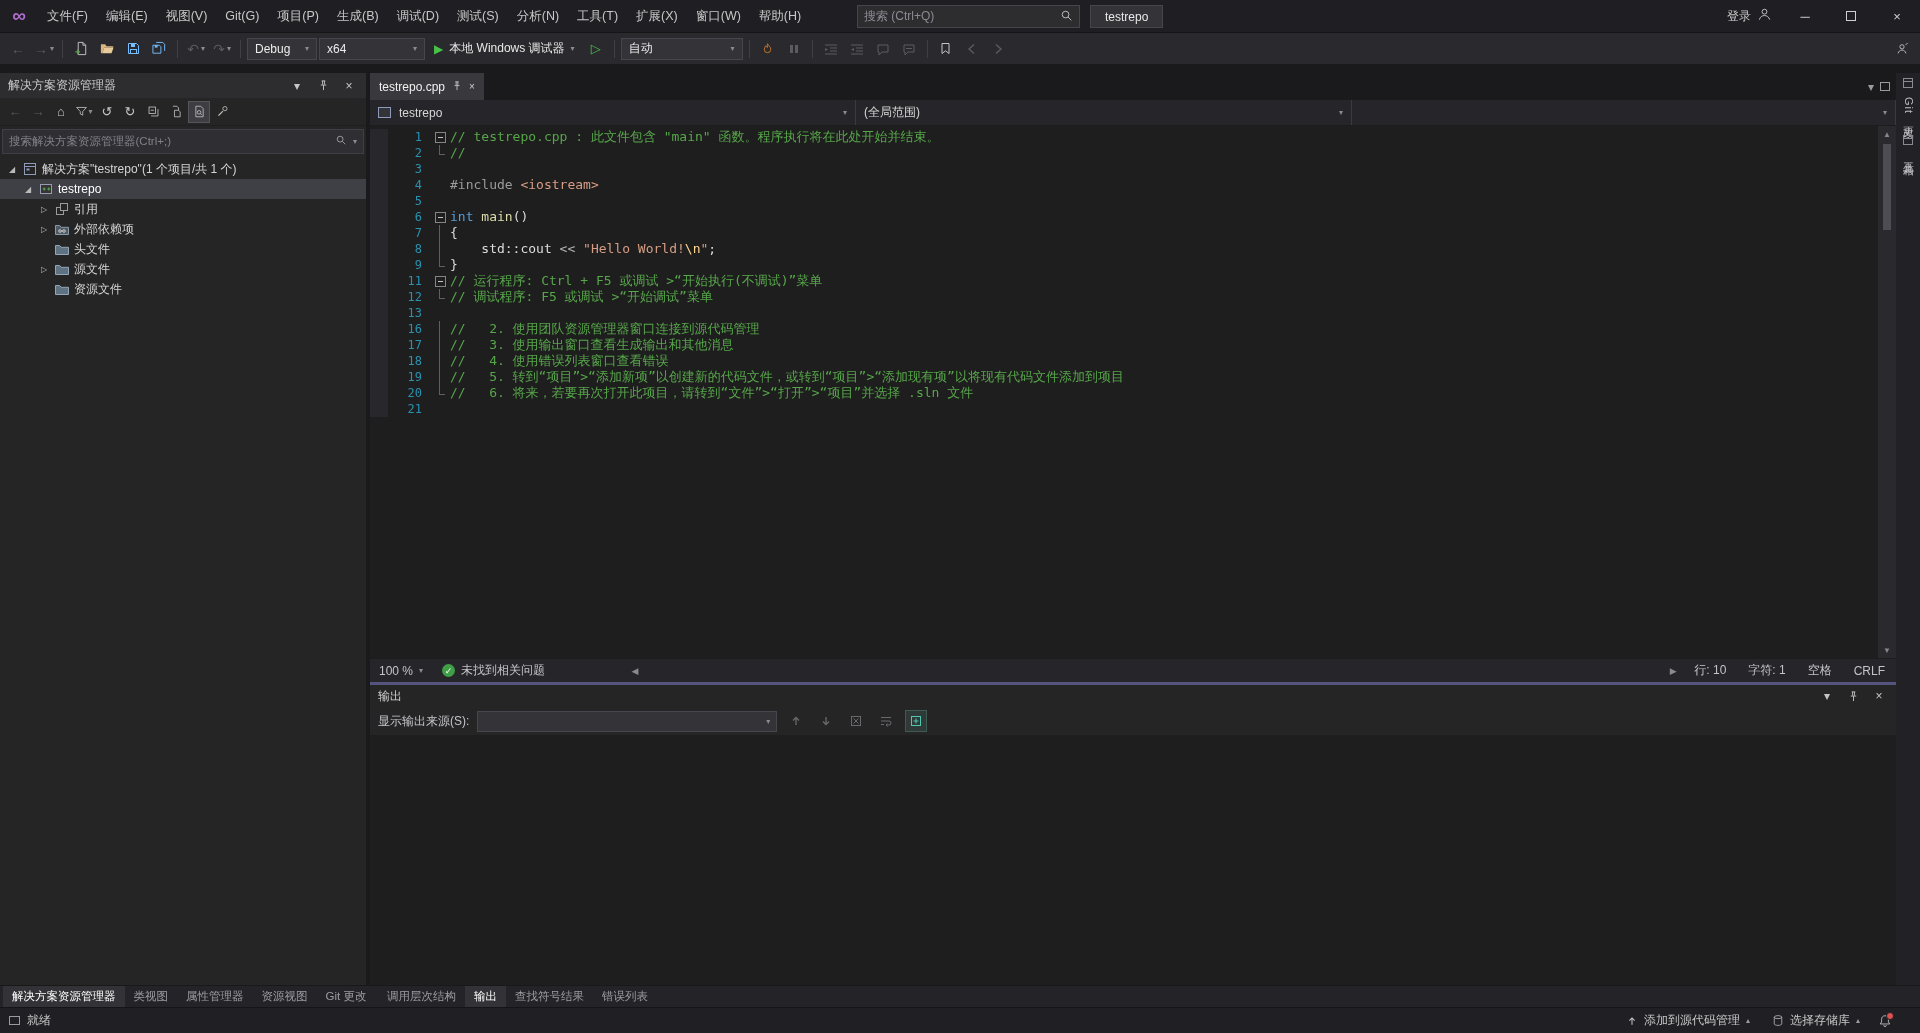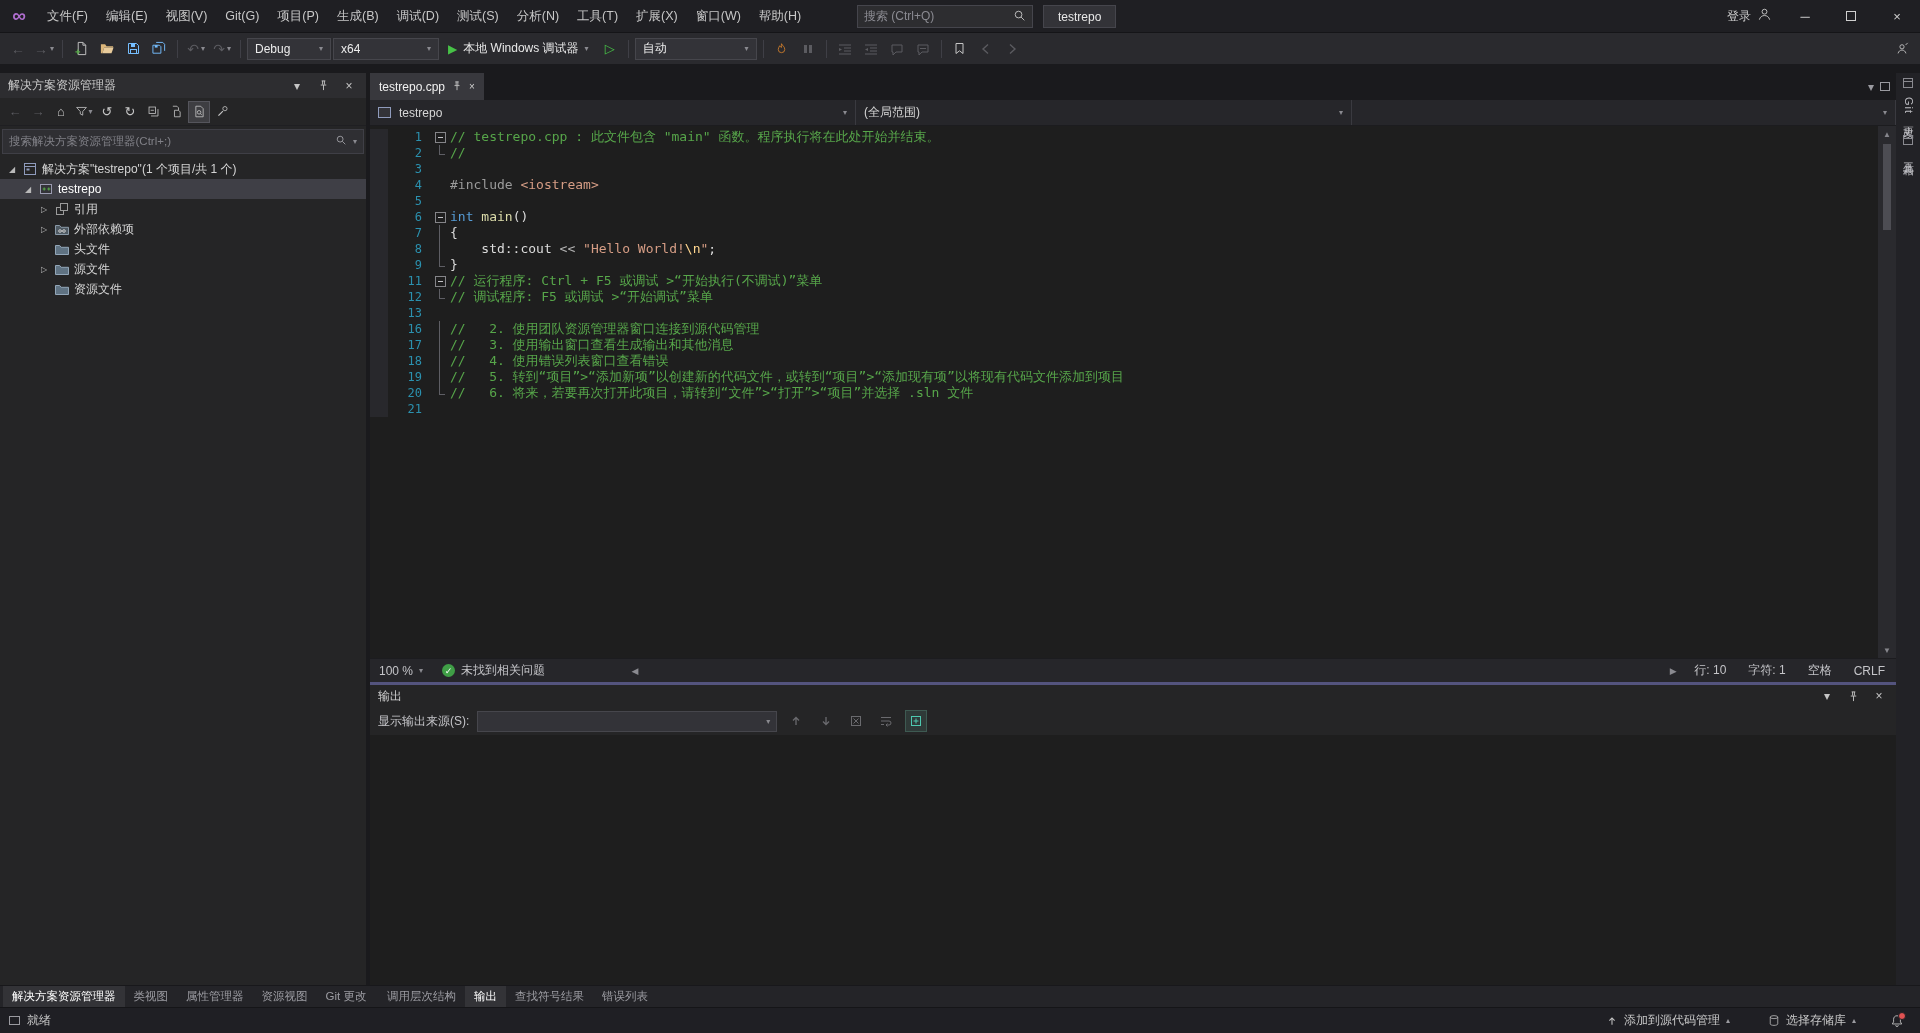--- a/index.html
+++ b/index.html
@@ -6,21 +6,21 @@
   html,body{width:1920px;height:1033px;overflow:hidden;background:#1a1a1d;
     font-family:"Liberation Sans",sans-serif;color:#cccccc;-webkit-font-smoothing:antialiased}
   #app{width:1920px;height:1033px;display:flex;flex-direction:column;font-size:12px}
 
   
   .titlebar{height:33px;background:#1f1f23;display:flex;align-items:stretch;position:relative;flex:none;border-bottom:1px solid #151518}
   .vs-logo{width:38px;display:flex;align-items:center;justify-content:center;color:#b06ed0;font-size:19px;font-weight:bold}
   .menubar{display:flex;align-items:center}
   .menu-item{padding:0 9px;display:flex;align-items:center;color:#c8c8c8;font-size:12.5px;cursor:default}
   .ti-center{position:absolute;left:857px;top:5px;display:flex;gap:10px;height:23px}
-  .searchbox{width:176px;background:#2d2d30;border:1px solid #45454c;display:flex;align-items:center;padding:0 6px;gap:16px}
+  .searchbox{width:223px;background:#2d2d30;border:1px solid #45454c;display:flex;align-items:center;padding:0 6px;gap:16px}
   .searchbox .ph{flex:1;color:#8b8b92;font-size:12px;white-space:nowrap;overflow:hidden}
   .sol-badge{background:#333338;border:1px solid #45454c;color:#e8e8e8;display:flex;align-items:center;padding:0 14px;font-size:12px}
   .ti-right{margin-left:auto;display:flex;align-items:stretch}
   .signin{display:flex;align-items:center;gap:6px;padding:0 10px;color:#c8c8c8}
   .winbtn{width:46px;display:flex;align-items:center;justify-content:center;color:#cfcfcf;font-size:13px}
   .maxbox{width:10px;height:10px;border:1px solid #cfcfcf;display:inline-block}
 
   
   .toolbar{height:31px;background:#2a2a2e;display:flex;align-items:center;padding:0 6px;gap:2px;flex:none}
   .tbtn{height:24px;min-width:24px;display:flex;align-items:center;justify-content:center;gap:2px;padding:0 2px;color:#c5c5c5}
@@ -123,21 +123,21 @@
   .bottomtabs{height:22px;background:#242428;display:flex;align-items:stretch;flex:none;border-top:1px solid #18181b}
   .btl{width:370px;flex:none;display:flex;padding-left:3px}
   .btc{flex:1;display:flex;padding-left:8px}
   .btab{display:flex;align-items:center;padding:0 9px;color:#9c9ca2;font-size:11.5px;white-space:nowrap}
   .btab.act{color:#ffffff;background:#333337}
 
   
   .statusbar{height:26px;background:#1f1f24;display:flex;align-items:center;flex:none;color:#c8c8c8;border-top:1px solid #151518}
   .sbleft{display:flex;align-items:center;gap:7px;padding-left:9px}
   .sbox{width:11px;height:9px;border:1px solid #9a9aa0;display:inline-block}
-  .sbright{margin-left:auto;display:flex;align-items:center;gap:22px;padding-right:12px}
+  .sbright{margin-left:auto;display:flex;align-items:center;gap:6px;padding-right:24px}
   .sbitem{display:flex;align-items:center;gap:6px;padding:0 8px;height:26px}
   .upcaret{font-size:8px;color:#9a9aa0}
   .bellwrap{position:relative;width:22px;height:26px;display:flex;align-items:center;justify-content:center}
   .reddot{position:absolute;right:2px;top:4px;width:8px;height:8px;border-radius:50%;background:#e05252;border:1px solid #1f1f24}
 </style>
 </head>
 <body>
 
 <div id="app">
 
@@ -229,21 +229,21 @@
     <div class="tsep"></div>
     <div class="tbtn dis">
         <span class="g">↶</span>
         <span class="tcaret">▾</span>
       </div>
     <div class="tbtn dis">
         <span class="g">↷</span>
         <span class="tcaret">▾</span>
       </div>
     <div class="tsep"></div>
-    <div class="combo" style="width:84px">
+    <div class="combo" style="width:70px">
       <span class="cv">Debug</span>
         <span class="tcaret">▾</span>
     </div>
     <div class="combo" style="width:106px">
       <span class="cv">x64</span>
         <span class="tcaret">▾</span>
     </div>
     <div class="runbtn">
       <span class="play">▶</span>
       <span>本地 Windows 调试器</span>

